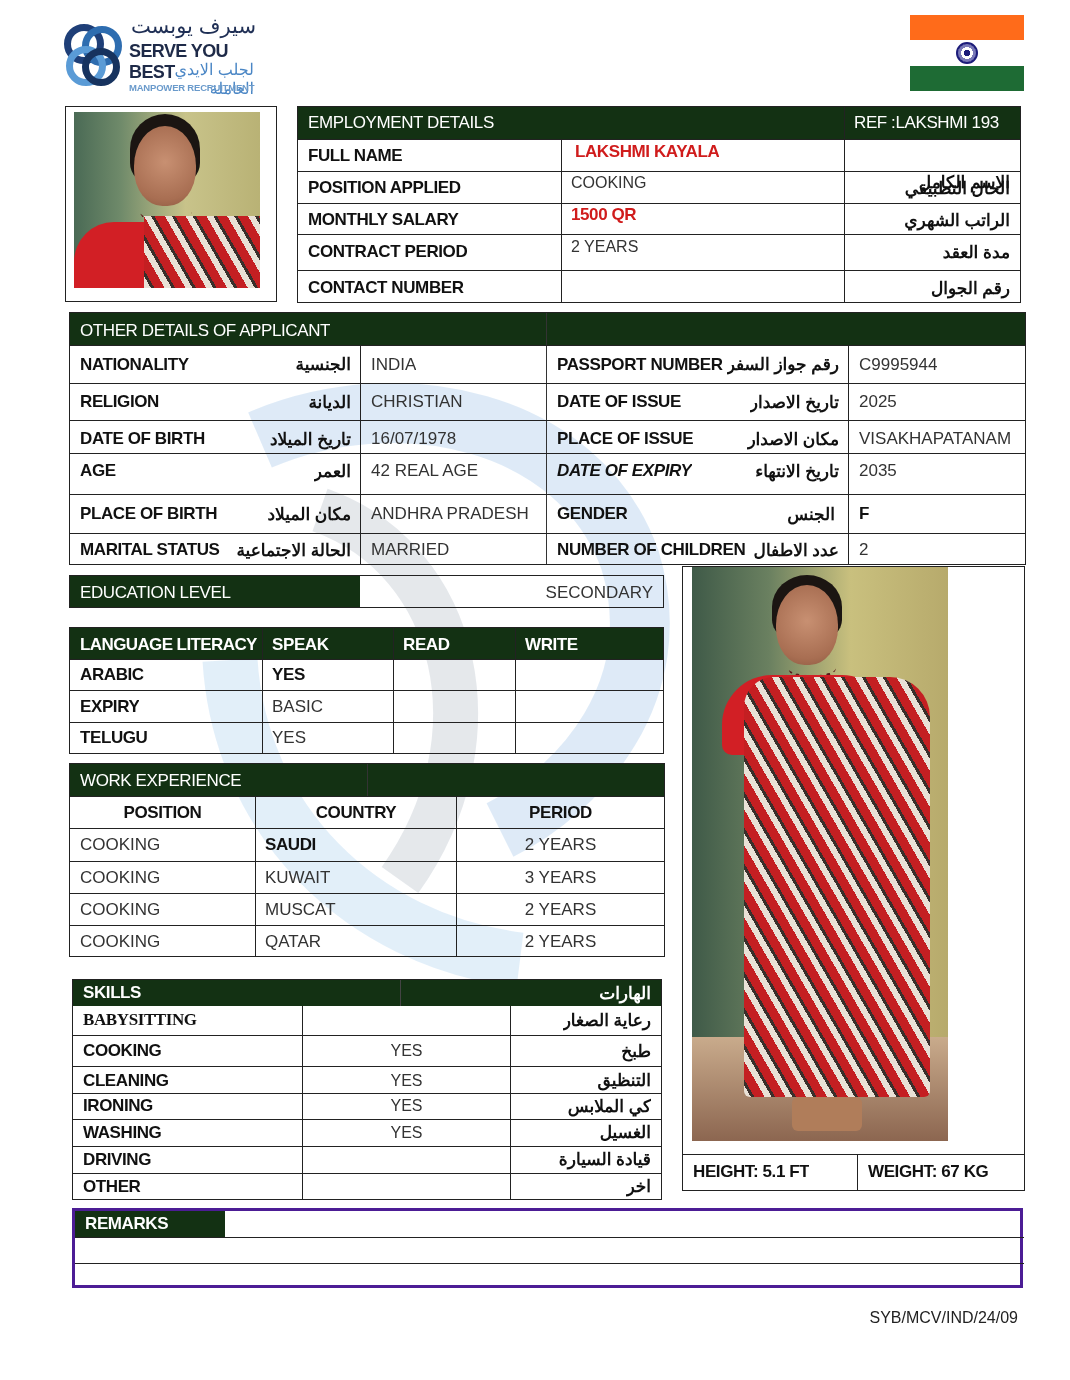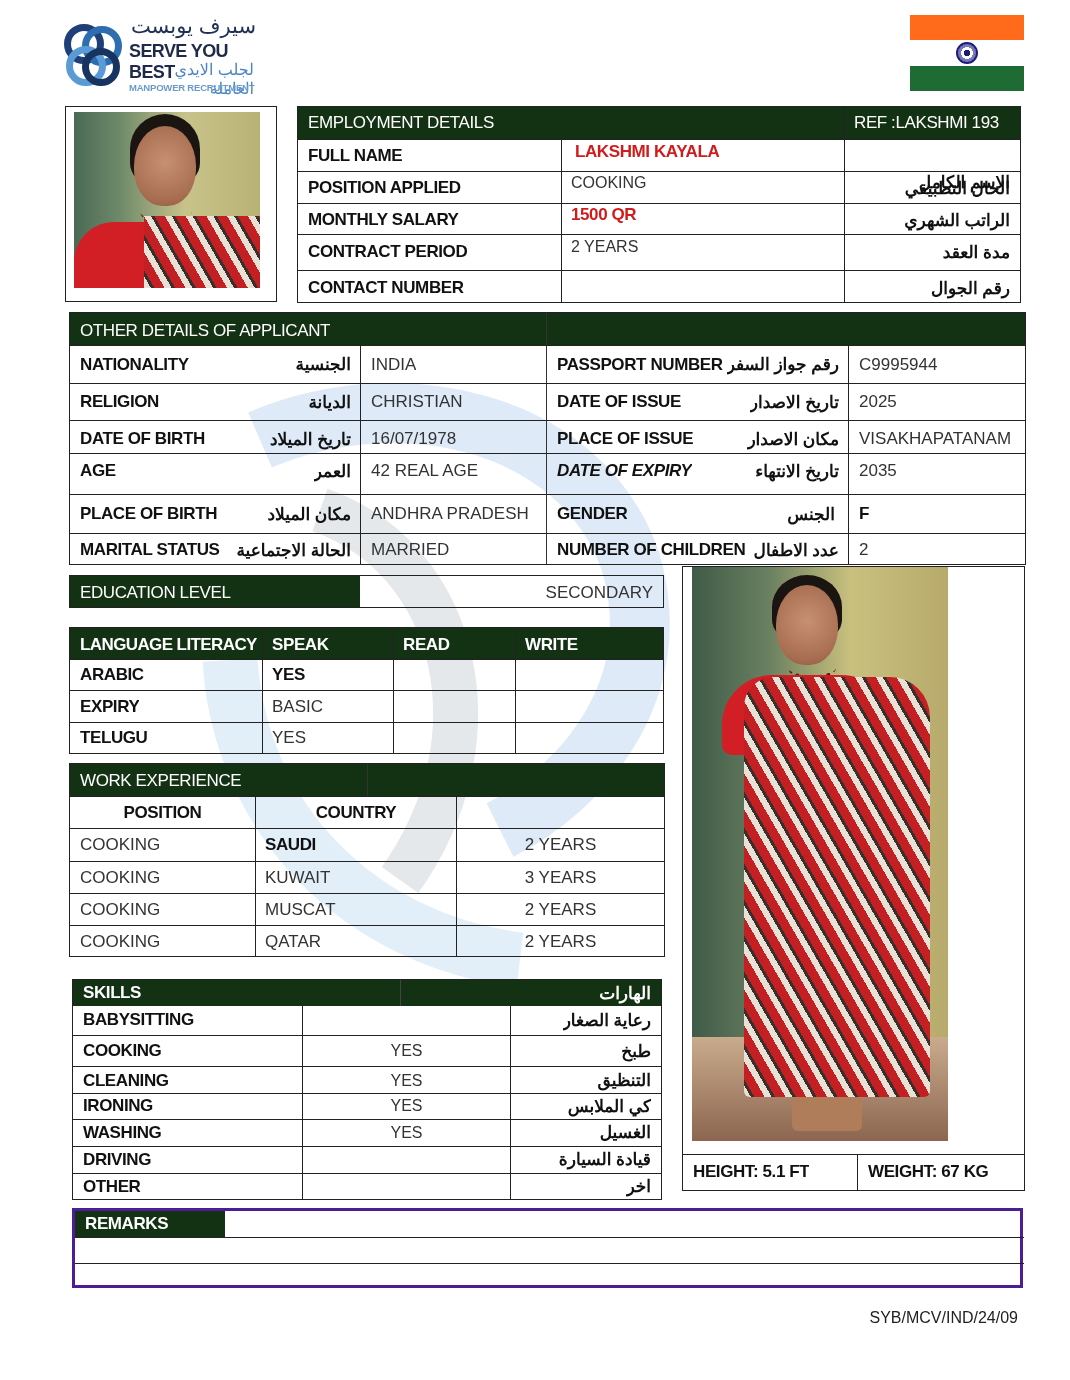--- a/index.html
+++ b/index.html
@@ -209,20 +209,21 @@
   <div class="hline" style="left:0;top:32px;width:594px;"></div>
   <div class="vline" style="left:185px;top:32px;height:160px;"></div>
   <div class="vline" style="left:386px;top:32px;height:160px;"></div>
   <div class="hline" style="left:0;top:64px;width:594px;"></div>
   <div class="hline" style="left:0;top:97px;width:594px;"></div>
   <div class="hline" style="left:0;top:129px;width:594px;"></div>
   <div class="hline" style="left:0;top:161px;width:594px;"></div>
 
   <div class="cell lbl" style="left:0;width:185px;justify-content:center;top:33px;height:31px;">POSITION</div>
   <div class="cell lbl" style="left:186px;width:200px;justify-content:center;top:33px;height:31px;">COUNTRY</div>
+  <div class="cell lbl" style="left:387px;width:207px;justify-content:center;top:33px;height:31px;">PERIOD</div>
 
   <div class="cell val" style="left:10px;top:65px;height:32px;">COOKING</div>
   <div class="cell lbl" style="left:195px;top:65px;height:32px;">SAUDI</div>
   <div class="cell val" style="left:387px;width:207px;justify-content:center;top:65px;height:32px;">2 YEARS</div>
 
   <div class="cell val" style="left:10px;top:98px;height:31px;">COOKING</div>
   <div class="cell val" style="left:195px;top:98px;height:31px;">KUWAIT</div>
   <div class="cell val" style="left:387px;width:207px;justify-content:center;top:98px;height:31px;">3 YEARS</div>
 
   <div class="cell val" style="left:10px;top:130px;height:31px;">COOKING</div>
@@ -241,21 +242,21 @@
   <div class="cell" style="right:10px;top:0;height:26px;color:#fff;font-weight:bold;direction:rtl;">الهارات</div>
   <div class="vline" style="left:229px;top:26px;height:193px;"></div>
   <div class="vline" style="left:437px;top:26px;height:193px;"></div>
   <div class="hline" style="left:0;top:55px;width:588px;"></div>
   <div class="hline" style="left:0;top:86px;width:588px;"></div>
   <div class="hline" style="left:0;top:113px;width:588px;"></div>
   <div class="hline" style="left:0;top:139px;width:588px;"></div>
   <div class="hline" style="left:0;top:166px;width:588px;"></div>
   <div class="hline" style="left:0;top:193px;width:588px;"></div>
 
-  <div class="cell lbl" style="left:10px;top:26px;height:28px;">BABYSITTING</div>
+  <div class="cell lbl" style="left:10px;top:26px;height:28px;font-family:Liberation Serif, serif;">BABYSITTING</div>
   <div class="cell val" style="left:230px;width:207px;justify-content:center;top:26px;height:28px;font-size:16px;"></div>
   <div class="cell ar" style="right:10px;top:26px;height:28px;">رعاية الصغار</div>
 
   <div class="cell lbl" style="left:10px;top:56px;height:30px;">COOKING</div>
   <div class="cell val" style="left:230px;width:207px;justify-content:center;top:56px;height:30px;font-size:16px;">YES</div>
   <div class="cell ar" style="right:10px;top:56px;height:30px;">طبخ</div>
 
   <div class="cell lbl" style="left:10px;top:87px;height:27px;">CLEANING</div>
   <div class="cell val" style="left:230px;width:207px;justify-content:center;top:87px;height:27px;font-size:16px;">YES</div>
   <div class="cell ar" style="right:10px;top:87px;height:27px;">التنظيق</div>

